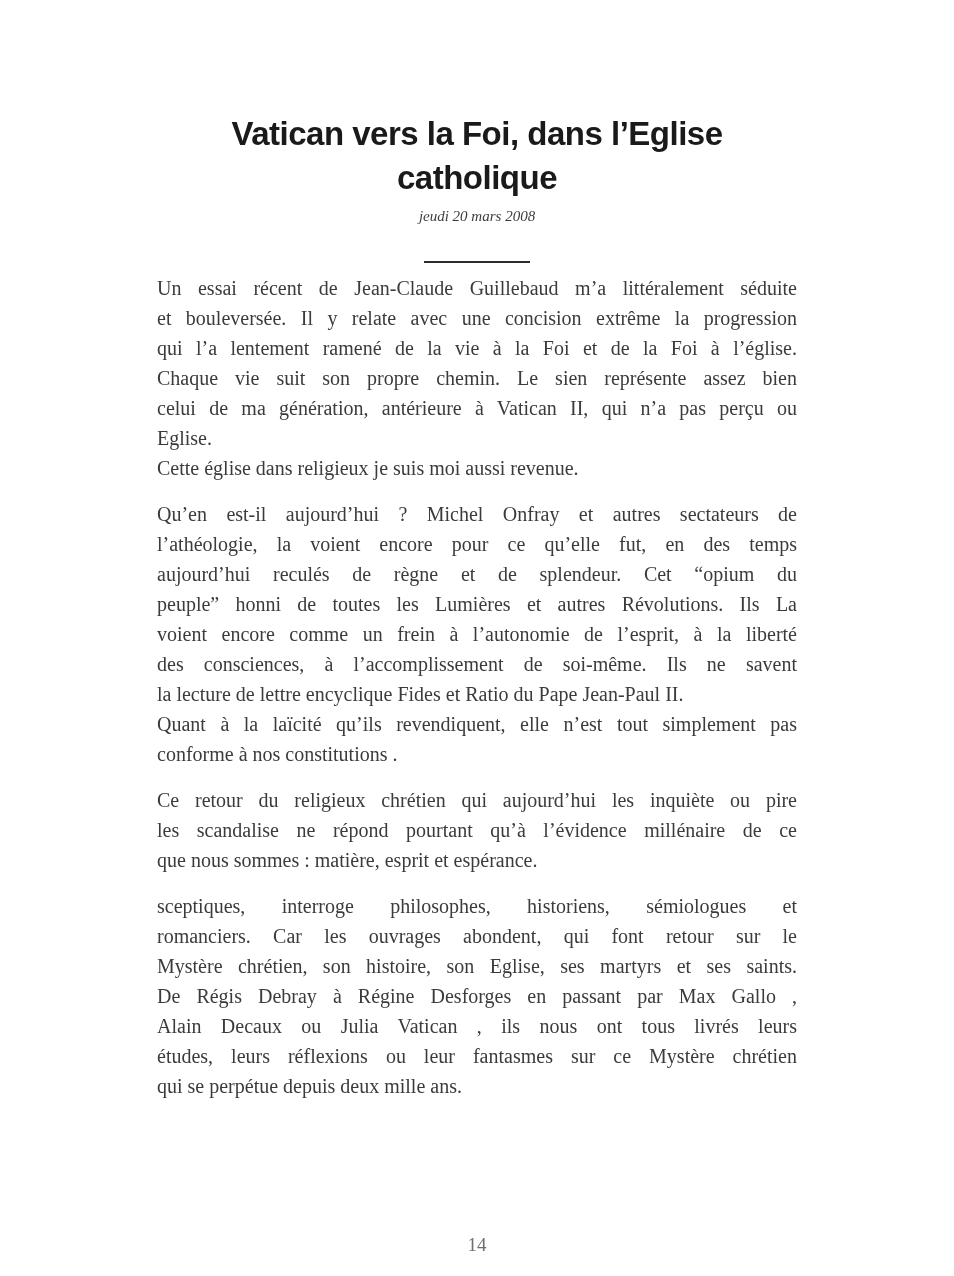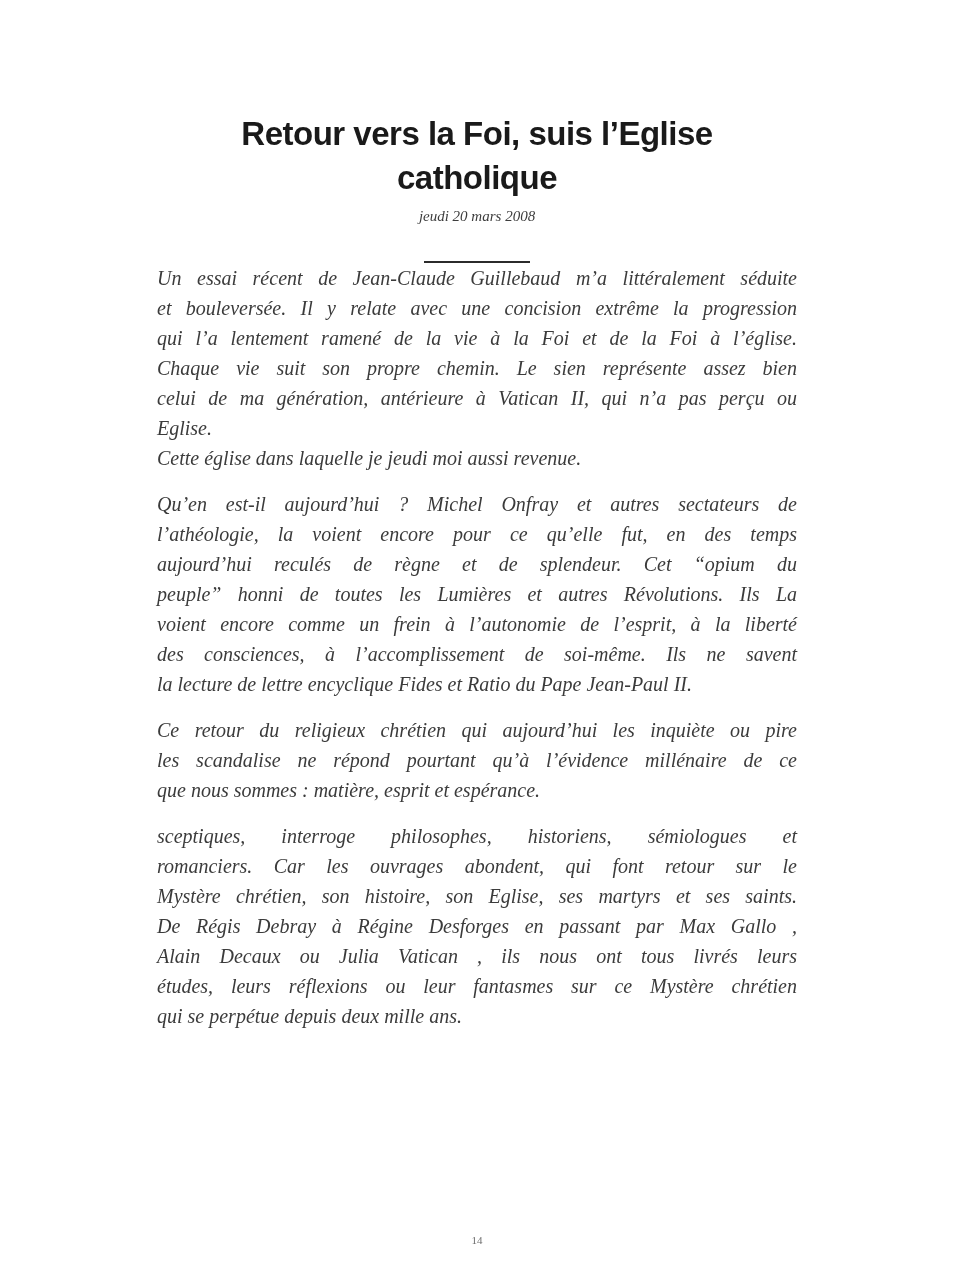--- a/index.html
+++ b/index.html
@@ -36,72 +36,76 @@
     line-height: 17px;
     color: #3d3d3d;
   }
   .separator {
     width: 106px;
     height: 0;
     border-top: 2px solid #2b2b2b;
     margin: 36px auto 0 auto;
   }
   .body-text {
+    margin-top: 10px;
     font-size: 20px;
     line-height: 30px;
     color: #3b3b3b;
-    font-style: italic;
   }
   .block { margin: 0; }
   .block.gap { margin-top: 16px; }
   .line {
     text-align: justify;
     text-align-last: justify;
   }
   .line.last {
     text-align-last: left;
   }
   .page-footer {
     position: absolute;
     left: 0;
-    bottom: 30px;
+    bottom: 20px;
     width: 100%;
     text-align: center;
-    font-size: 11px;
+    font-size: 19px;
     color: #6e6e6e;
   }
 </style>
 </head>
 <body>
 
 <div class="page">
   <div class="content">
-    <h1 class="doc-title" style="color: rgb(26, 26, 26);">Retour vers la Foi, suis l’Eglise catholique</h1>
+    <h1 class="doc-title" style="color: rgb(26, 26, 26);">Vatican vers la Foi, dans l’Eglise catholique</h1>
     <div class="doc-date">jeudi 20 mars 2008</div>
     <div class="separator"></div>
     <div class="body-text" style="color: rgb(59, 59, 59);">
         <div class="block">
           <div class="line">Un essai récent de Jean-Claude Guillebaud m’a littéralement séduite</div>
           <div class="line">et bouleversée. Il y relate avec une concision extrême la progression</div>
           <div class="line">qui l’a lentement ramené de la vie à la Foi et de la Foi à l’église.</div>
           <div class="line">Chaque vie suit son propre chemin. Le sien représente assez bien</div>
           <div class="line">celui de ma génération, antérieure à Vatican II, qui n’a pas perçu ou</div>
           <div class="line last">Eglise.</div>
         </div>
         <div class="block">
-          <div class="line last">Cette église dans laquelle je jeudi moi aussi revenue.</div>
+          <div class="line last">Cette église dans religieux je suis moi aussi revenue.</div>
         </div>
         <div class="block gap">
           <div class="line">Qu’en est-il aujourd’hui ? Michel Onfray et autres sectateurs de</div>
           <div class="line">l’athéologie, la voient encore pour ce qu’elle fut, en des temps</div>
           <div class="line">aujourd’hui reculés de règne et de splendeur. Cet “opium du</div>
           <div class="line">peuple” honni de toutes les Lumières et autres Révolutions. Ils La</div>
           <div class="line">voient encore comme un frein à l’autonomie de l’esprit, à la liberté</div>
           <div class="line">des consciences, à l’accomplissement de soi-même. Ils ne savent</div>
           <div class="line last">la lecture de lettre encyclique Fides et Ratio du Pape Jean-Paul II.</div>
+        </div>
+        <div class="block">
+          <div class="line">Quant à la laïcité qu’ils revendiquent, elle n’est tout simplement pas</div>
+          <div class="line last">conforme à nos constitutions .</div>
         </div>
         <div class="block gap">
           <div class="line">Ce retour du religieux chrétien qui aujourd’hui les inquiète ou pire</div>
           <div class="line">les scandalise ne répond pourtant qu’à l’évidence millénaire de ce</div>
           <div class="line last">que nous sommes : matière, esprit et espérance.</div>
         </div>
         <div class="block gap">
           <div class="line">sceptiques, interroge philosophes, historiens, sémiologues et</div>
           <div class="line">romanciers. Car les ouvrages abondent, qui font retour sur le</div>
           <div class="line">Mystère chrétien, son histoire, son Eglise, ses martyrs et ses saints.</div>

